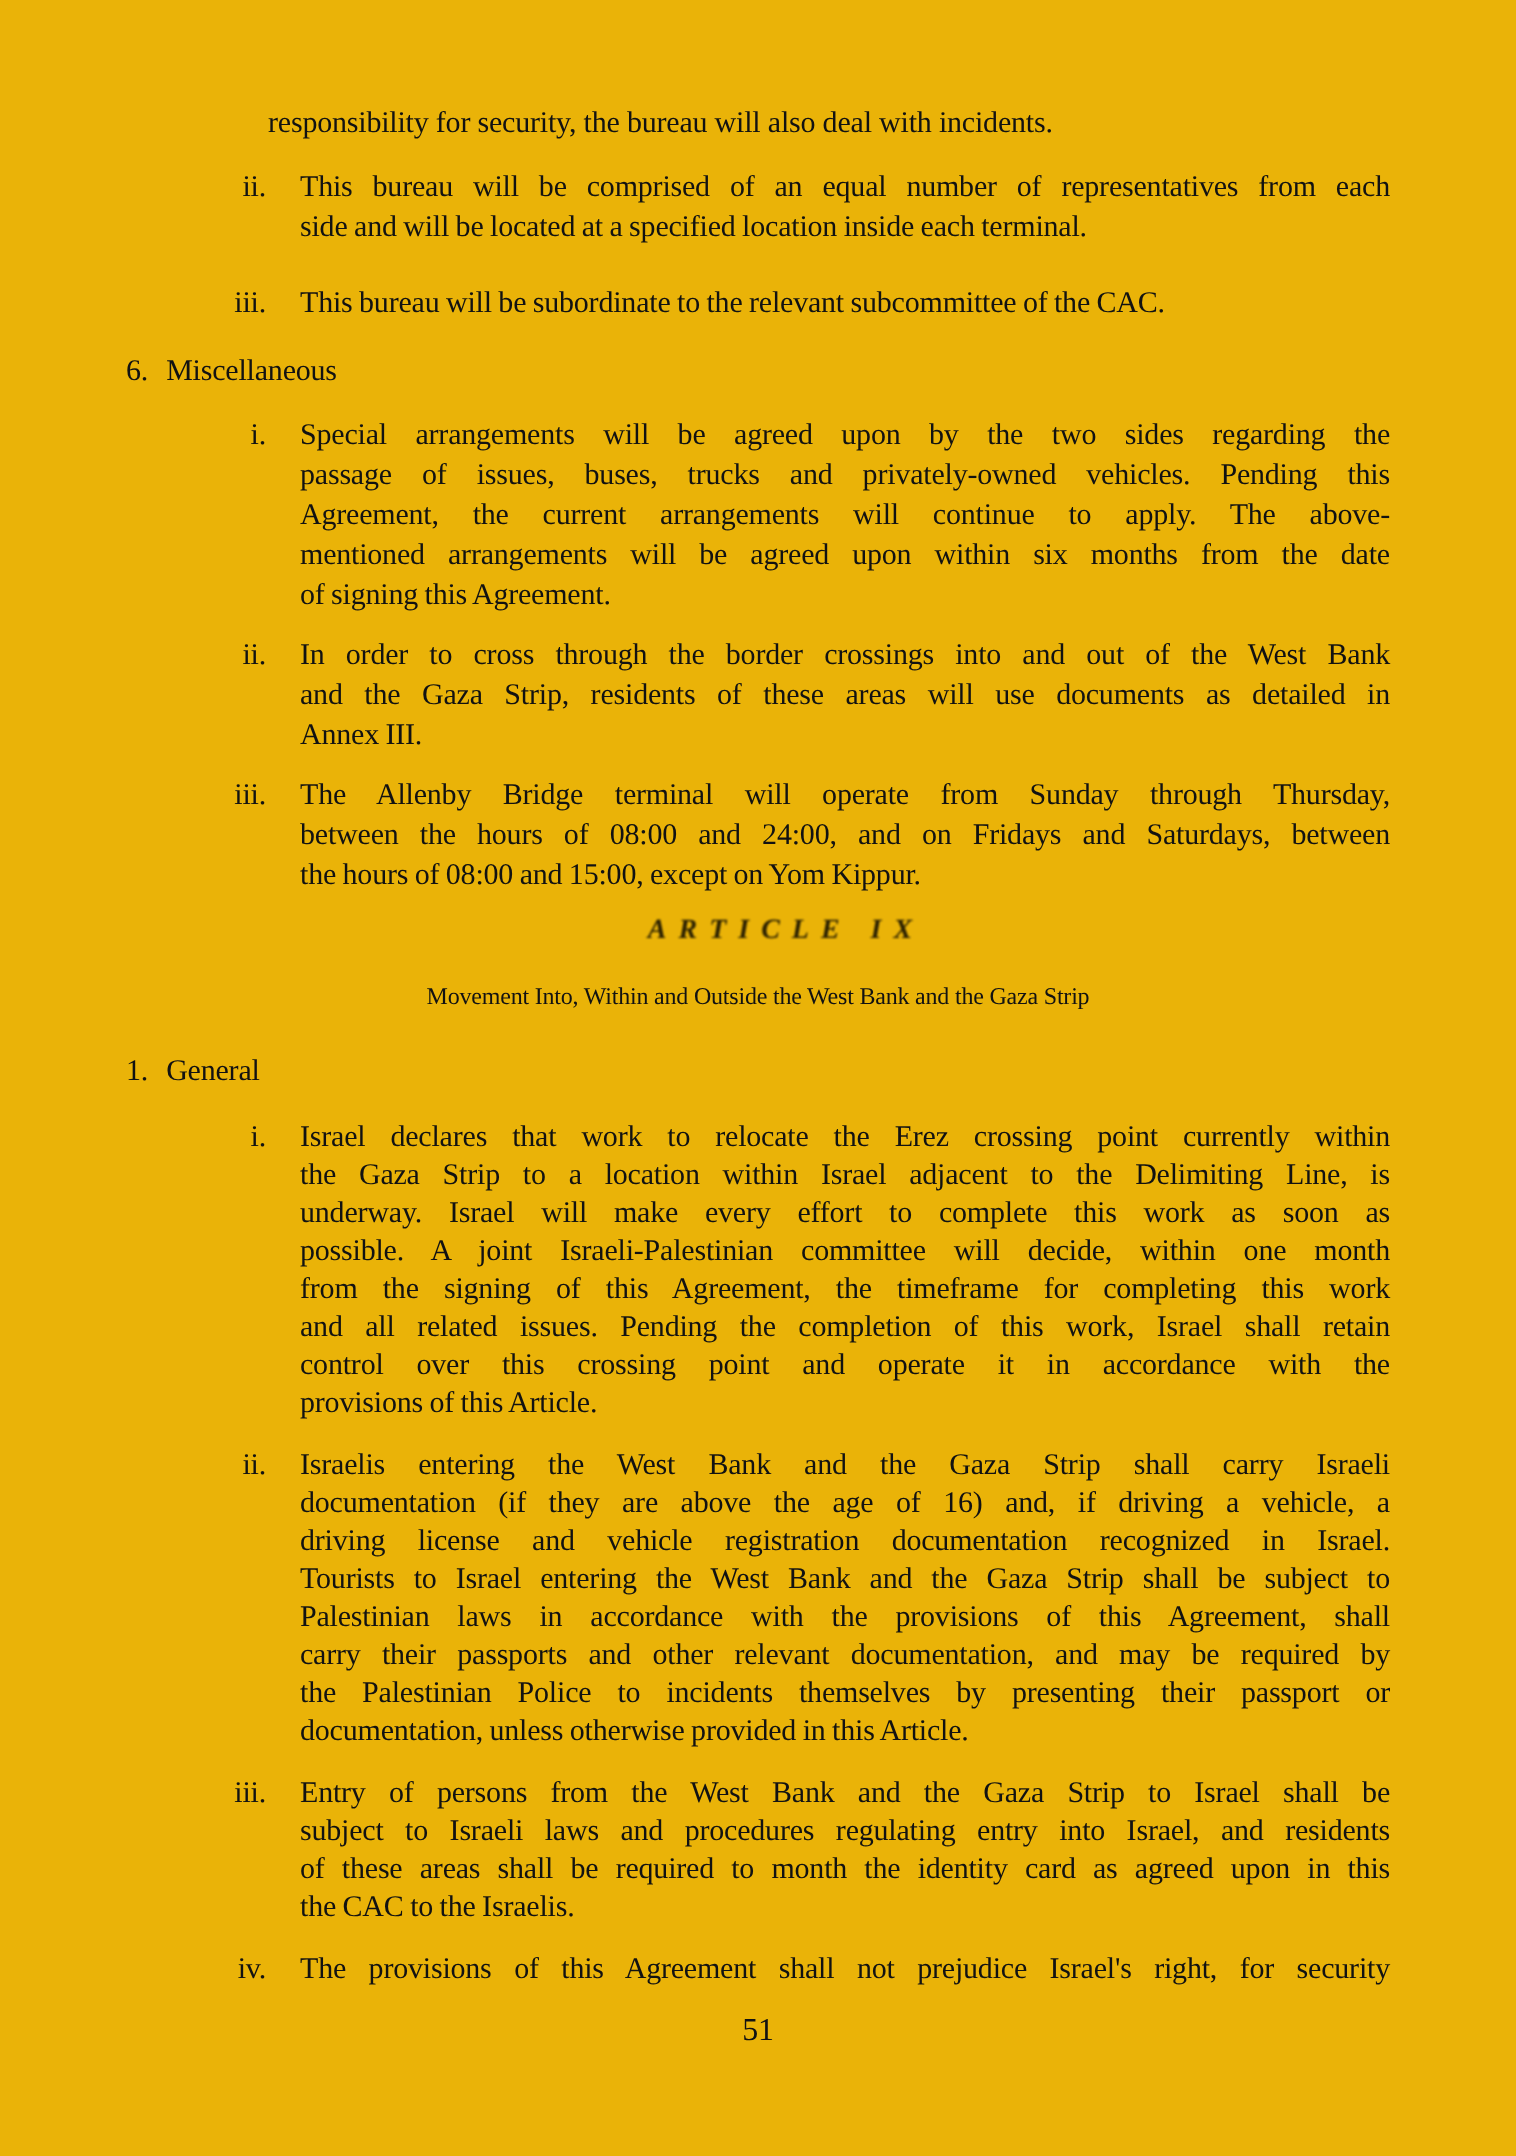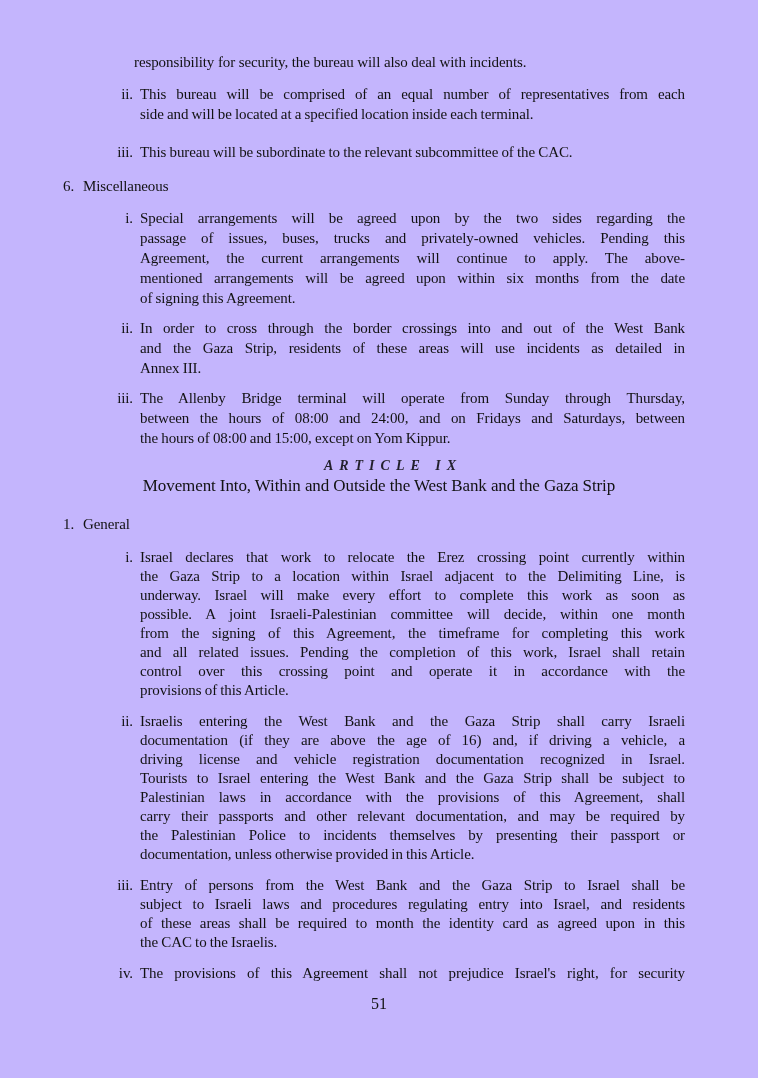--- a/index.html
+++ b/index.html
@@ -4,21 +4,21 @@
 <style>
   html, body {
     margin: 0;
     padding: 0;
     background: #fff;
   }
   .page {
     position: relative;
     width: 758px;
     height: 1078px;
-    background: #c4b5fd;
+    background: #eab308;
     overflow: hidden;
     font-family: "Liberation Serif", serif;
     font-size: 15px;
     color: #121212;
     letter-spacing: -0.1px;
     box-sizing: border-box;
     padding-top: 52px;
   }
   .cont-line {
     margin-left: 134px;
@@ -33,21 +33,21 @@
     padding-left: 107px;
   }
   .marker {
     flex: 0 0 26px;
     width: 26px;
     text-align: right;
     line-height: 20px;
     white-space: nowrap;
   }
   .text {
-    margin-left: 7px;
+    margin-left: 17px;
     width: 545px;
   }
   .line {
     line-height: 20px;
     text-align: justify;
     text-align-last: justify;
     white-space: nowrap;
     word-spacing: -0.4px;
   }
   .line.last {
@@ -75,22 +75,23 @@
     font-style: italic;
     font-size: 14px;
     letter-spacing: 6px;
     line-height: 20px;
     color: #1c1c1c;
     filter: blur(0.6px) contrast(1.35);
     opacity: 0.82;
     transform: translateX(14px);
   }
   .article-subtitle {
+    margin-top: 12px;
     text-align: center;
-    font-size: 17px;
+    font-size: 12px;
     line-height: 20px;
   }
   .page-number {
     margin-top: 12px;
     text-align: center;
     font-size: 16px;
     line-height: 18px;
   }
 </style>
 </head>
@@ -128,21 +129,21 @@
           <div class="line">passage of issues, buses, trucks and privately-owned vehicles. Pending this</div>
           <div class="line">Agreement, the current arrangements will continue to apply. The above-</div>
           <div class="line">mentioned arrangements will be agreed upon within six months from the date</div>
           <div class="line last">of signing this Agreement.</div>
         </div>
       </div>
       <div class="item">
         <span class="marker">ii.</span>
         <div class="text">
           <div class="line">In order to cross through the border crossings into and out of the West Bank</div>
-          <div class="line">and the Gaza Strip, residents of these areas will use incidents as detailed in</div>
+          <div class="line">and the Gaza Strip, residents of these areas will use documents as detailed in</div>
           <div class="line last">Annex III.</div>
         </div>
       </div>
       <div class="item">
         <span class="marker">iii.</span>
         <div class="text">
           <div class="line">The Allenby Bridge terminal will operate from Sunday through Thursday,</div>
           <div class="line">between the hours of 08:00 and 24:00, and on Fridays and Saturdays, between</div>
           <div class="line last">the hours of 08:00 and 15:00, except on Yom Kippur.</div>
         </div>

